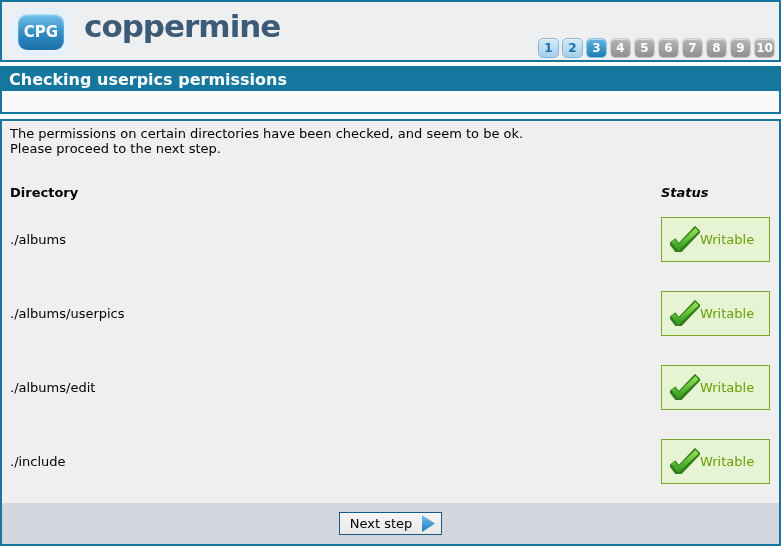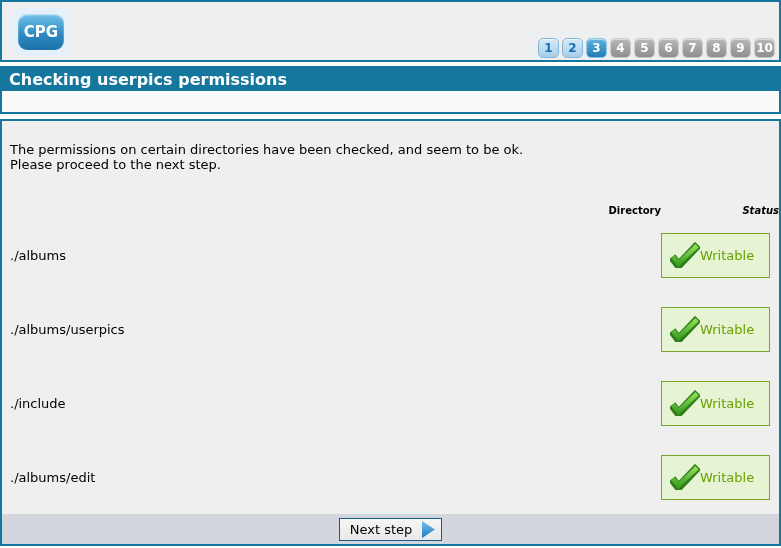--- a/index.html
+++ b/index.html
@@ -78,26 +78,26 @@
   }
   .subtitle-row { padding: 3px 7px; height: 21px; line-height: 15px; background: #fafafa; }
   .subtitle-row a { color: #2b5cd9; text-decoration: none; cursor: pointer; }
 
   
   .main-box {
     margin-top: 5px; height: 427px;
     display: flex; flex-direction: column;
     background: #efefef;
   }
-  .content { flex: 1; padding-top: 21px; }
+  .content { flex: 1; padding-top: 5px; }
   .intro { padding: 0 8px; line-height: 15px; }
 
   table.perm-table { width: 100%; border-collapse: collapse; margin-top: 0; }
   .perm-table th {
-    text-align: right; font-size: 10px; font-weight: bold;
+    text-align: left; font-size: 13px; font-weight: bold;
     vertical-align: bottom; height: 46px; padding-bottom: 2px;
   }
   .perm-table th.col-dir { padding-left: 8px; }
   .perm-table th.col-status { width: 118px; font-style: italic; }
   .perm-table td { height: 74px; vertical-align: middle; }
   .perm-table td.cell-dir { padding-left: 8px; }
   .perm-table td.cell-status { padding-right: 5px; }
   .status-badge {
     width: 109px; height: 45px;
     background: #e7f4d4;
@@ -124,20 +124,21 @@
 </style>
 </head>
 <body>
 
 <div class="box header-box">
   <div class="logo-area">
     <div class="cpg-glow">
       <div class="cpg-badge">CPG</div>
     </div>
     <div class="brand">
+      <div class="brand-name">coppermine</div>
     </div>
   </div>
   <div class="steps">
     <div class="step done">1</div>
     <div class="step done">2</div>
     <div class="step current">3</div>
     <div class="step future">4</div>
     <div class="step future">5</div>
     <div class="step future">6</div>
     <div class="step future">7</div>
@@ -188,33 +189,33 @@
             <div class="status-badge">
               <svg width="30" height="26" viewBox="0 0 32 28">
                 <path d="M2 16 L9 25 L30 3" fill="none" stroke="#2e7d1a" stroke-width="9"></path>
                 <path d="M3 16 L9 23 L29 4" fill="none" stroke="url(#g0)" stroke-width="5"></path>
               </svg>
               <span class="status-label">Writable</span>
             </div>
           </td>
         </tr>
         <tr>
+          <td class="cell-dir">./albums/edit</td>
+          <td class="cell-status">
+            <div class="status-badge">
+              <svg width="30" height="26" viewBox="0 0 32 28">
+                <path d="M2 16 L9 25 L30 3" fill="none" stroke="#2e7d1a" stroke-width="9"></path>
+                <path d="M3 16 L9 23 L29 4" fill="none" stroke="url(#g0)" stroke-width="5"></path>
+              </svg>
+              <span class="status-label">Writable</span>
+            </div>
+          </td>
+        </tr>
+        <tr>
           <td class="cell-dir">./include</td>
-          <td class="cell-status">
-            <div class="status-badge">
-              <svg width="30" height="26" viewBox="0 0 32 28">
-                <path d="M2 16 L9 25 L30 3" fill="none" stroke="#2e7d1a" stroke-width="9"></path>
-                <path d="M3 16 L9 23 L29 4" fill="none" stroke="url(#g0)" stroke-width="5"></path>
-              </svg>
-              <span class="status-label">Writable</span>
-            </div>
-          </td>
-        </tr>
-        <tr>
-          <td class="cell-dir">./albums/edit</td>
           <td class="cell-status">
             <div class="status-badge">
               <svg width="30" height="26" viewBox="0 0 32 28">
                 <path d="M2 16 L9 25 L30 3" fill="none" stroke="#2e7d1a" stroke-width="9"></path>
                 <path d="M3 16 L9 23 L29 4" fill="none" stroke="url(#g0)" stroke-width="5"></path>
               </svg>
               <span class="status-label">Writable</span>
             </div>
           </td>
         </tr>

